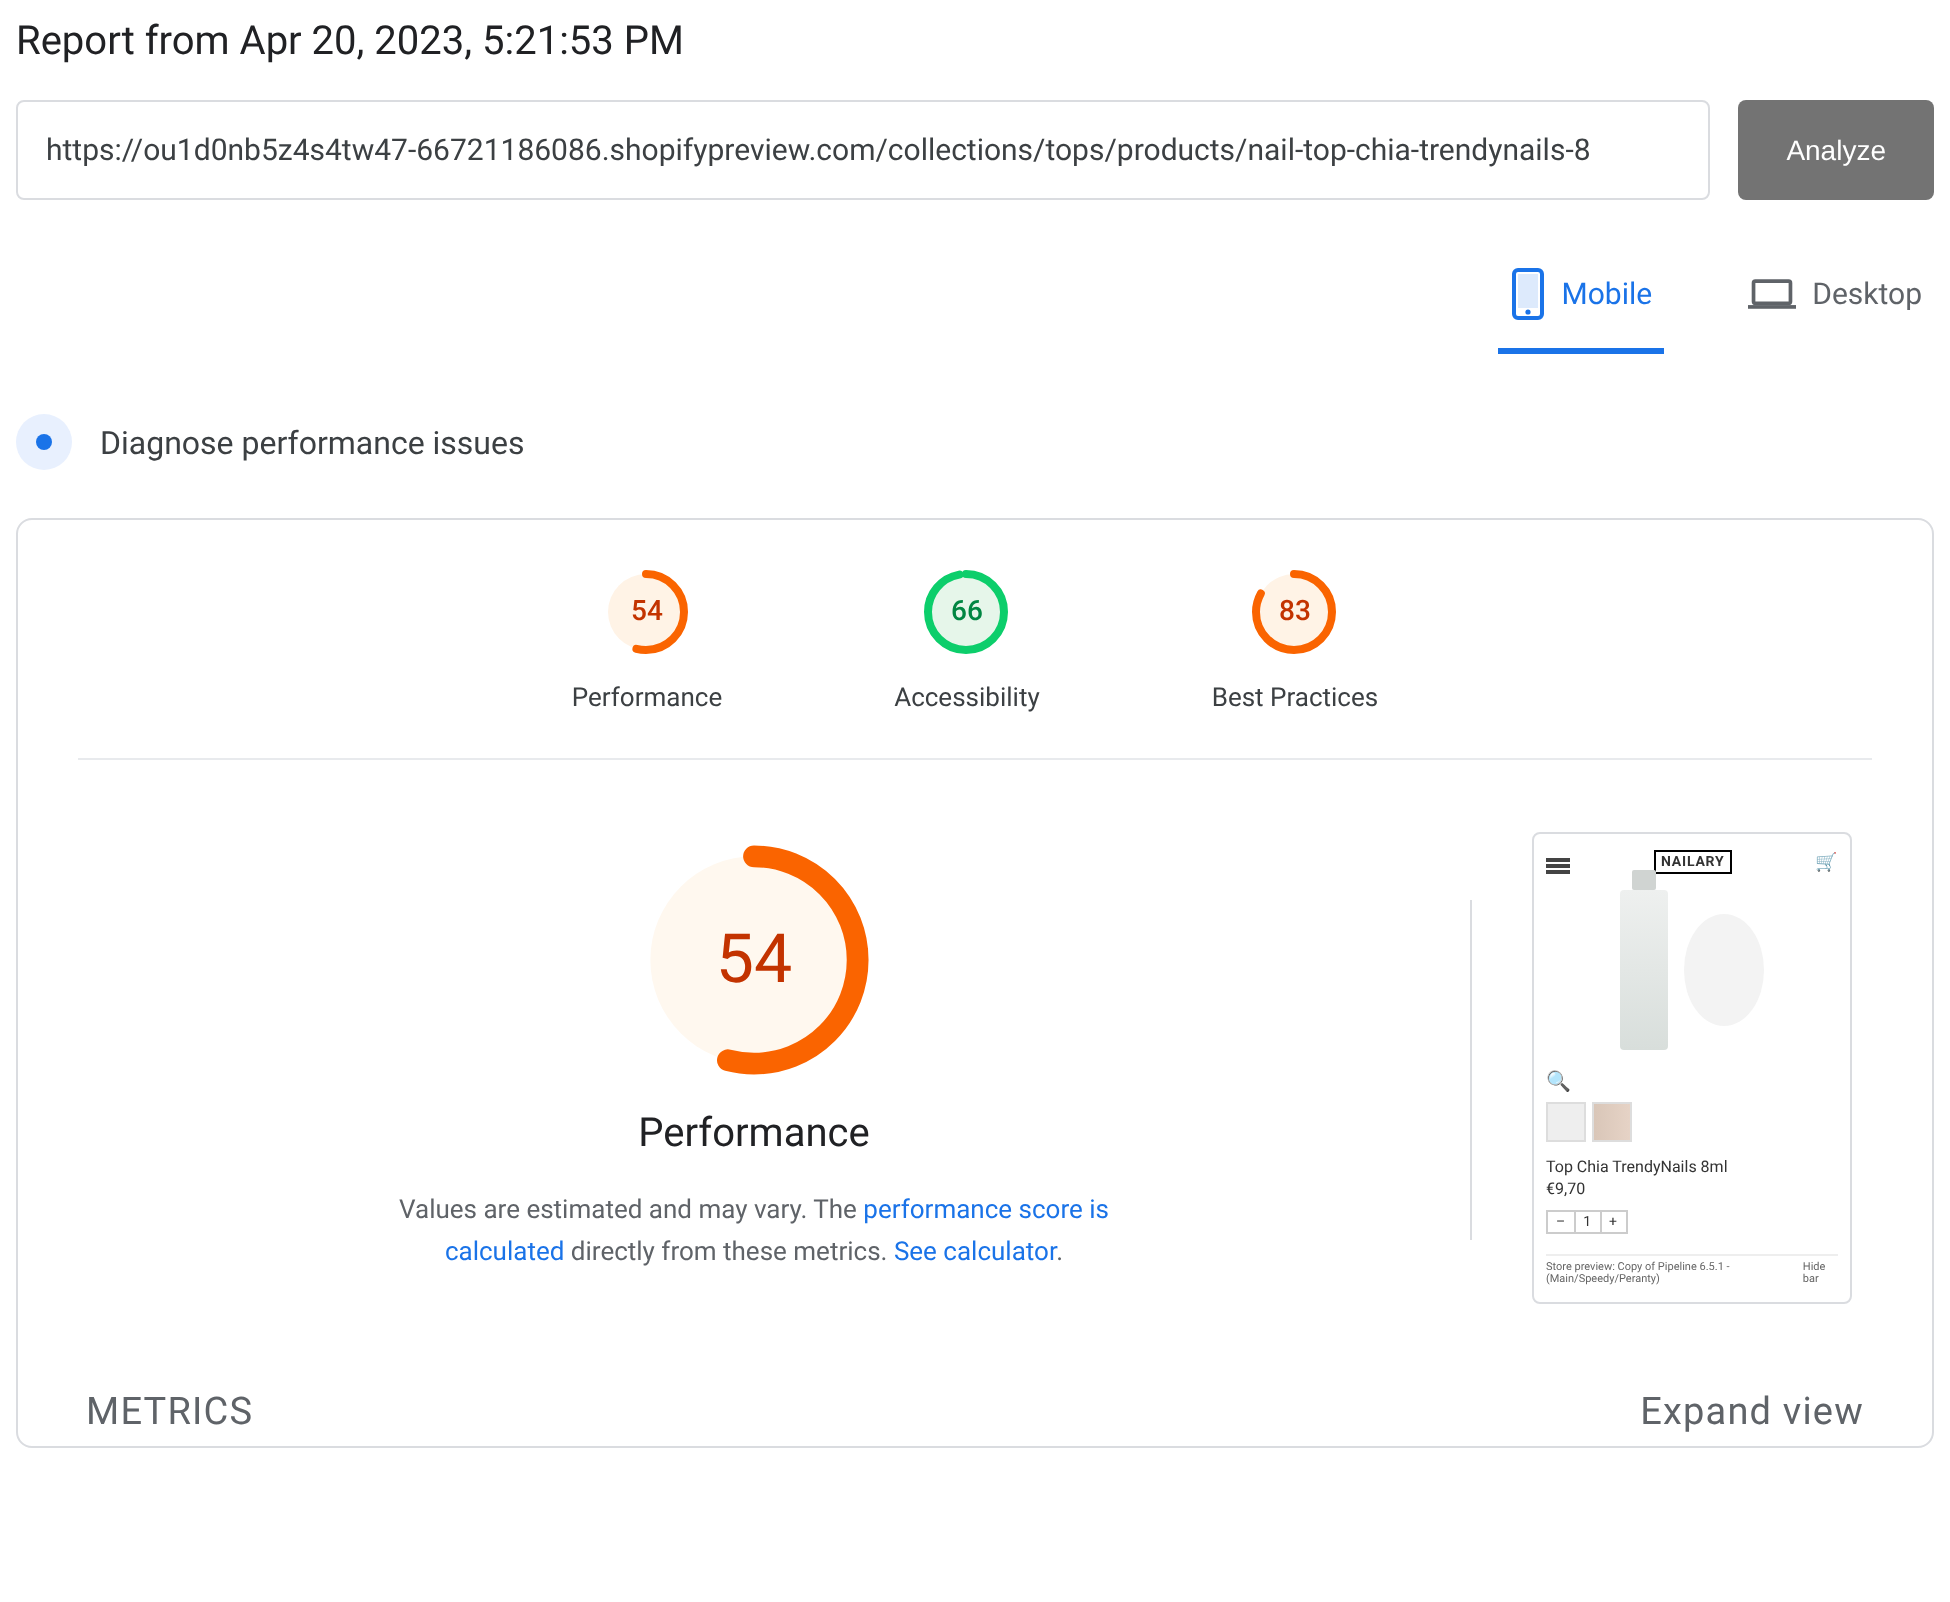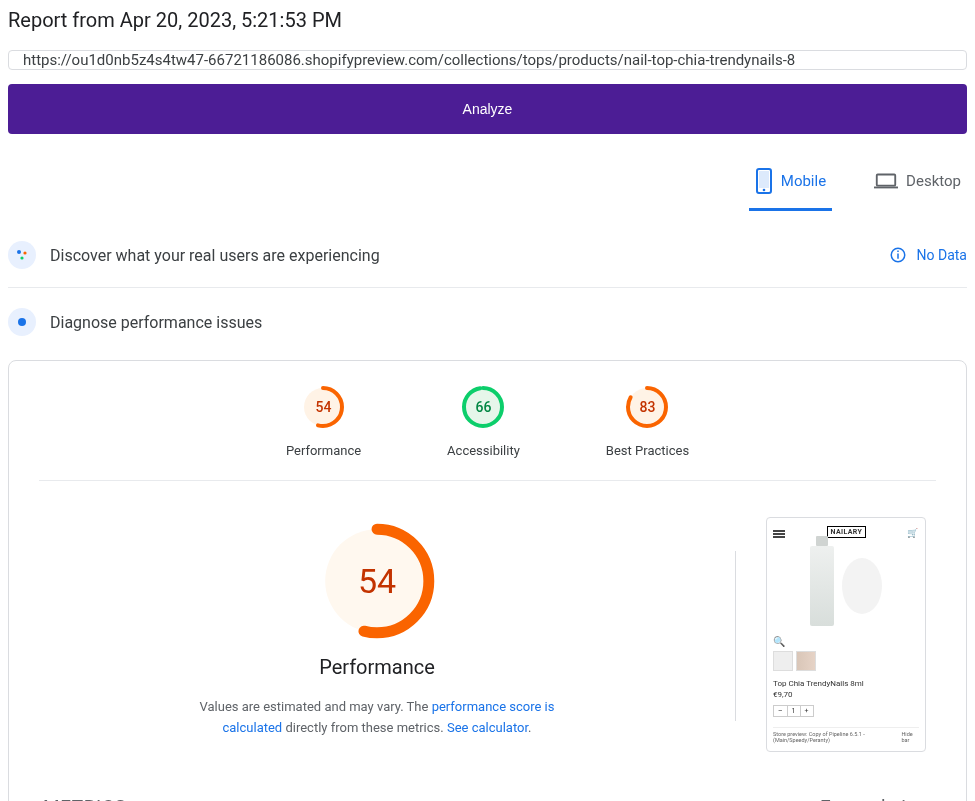--- a/index.html
+++ b/index.html
@@ -1,21 +1,21 @@
 <!DOCTYPE html>
 <html><head>
 <meta charset="utf-8">
 <style>
   * { box-sizing: border-box; margin: 0; padding: 0; }
   body { font-family: Roboto, Arial, sans-serif; color: #202124; background: #fff; width: 975px; }
   .container { padding: 8px; }
   .report-title { font-size: 20px; font-weight: 400; margin-bottom: 18px; color: #202124; }
-  .url-row { display: flex; gap: 14px; margin-bottom: 24px; flex-direction: column; }
+  .url-row { display: flex; gap: 14px; margin-bottom: 24px; }
   .url-input { flex: 1; height: 50px; border: 1px solid #dadce0; border-radius: 4px; padding: 0 14px; font-size: 15px; color: #3c4043; font-family: inherit; }
-  .analyze-btn { background: #4c1d95; color: #fff; border: none; border-radius: 4px; padding: 0 24px; height: 50px; font-size: 14px; font-weight: 500; cursor: pointer; }
+  .analyze-btn { background: #737373; color: #fff; border: none; border-radius: 4px; padding: 0 24px; height: 50px; font-size: 14px; font-weight: 500; cursor: pointer; }
   .tabs { display: flex; justify-content: flex-end; gap: 36px; border-bottom: 0; margin-bottom: 24px; }
   .tab { display: flex; align-items: center; gap: 8px; padding: 10px 6px 14px; cursor: pointer; font-size: 15px; color: #5f6368; border-bottom: 3px solid transparent; }
   .tab.active { color: #1a73e8; border-bottom-color: #1a73e8; }
   .tab svg { width: 18px; height: 26px; }
   .section-row { display: flex; align-items: center; padding: 6px 0 18px; border-bottom: 1px solid #e8eaed; margin-bottom: 14px; }
   .section-icon { width: 28px; height: 28px; border-radius: 50%; display: flex; align-items: center; justify-content: center; margin-right: 14px; }
   .section-icon.discover { background: #e8f0fe; }
   .section-icon.diagnose { background: #e8f0fe; position: relative; }
   .section-icon.diagnose::after { content: ""; width: 8px; height: 8px; border-radius: 50%; background: #1a73e8; }
   .section-title { font-size: 16px; color: #3c4043; flex: 1; }
@@ -95,38 +95,20 @@
     </div>
     <div class="tab">
       <svg viewBox="0 0 26 18" style="width:24px;height:18px">
           <rect x="3" y="2" width="20" height="12" rx="1" fill="none" stroke="#5f6368" stroke-width="2"></rect>
           <rect x="0" y="15" width="26" height="2" fill="#5f6368"></rect>
         </svg>
       <span>Desktop</span>
     </div>
   </div>
 
-  <div class="section-row">
-    <div class="section-icon discover">
-      <svg width="16" height="16" viewBox="0 0 16 16">
-          <circle cx="5" cy="5" r="2" fill="#1a73e8"></circle>
-          <circle cx="11" cy="6" r="1.6" fill="#fa6400"></circle>
-          <circle cx="8" cy="11" r="1.6" fill="#0cce6b"></circle>
-        </svg>
-    </div>
-    <div class="section-title">Discover what your real users are experiencing</div>
-    <div class="nodata">
-      <svg viewBox="0 0 24 24">
-          <circle cx="12" cy="12" r="9" fill="none" stroke="#1a73e8" stroke-width="2"></circle>
-          <rect x="11" y="10" width="2" height="7" fill="#1a73e8"></rect>
-          <rect x="11" y="6" width="2" height="2" fill="#1a73e8"></rect>
-        </svg>
-      <span>No Data</span>
-    </div>
-  </div>
 
   <div class="section-row no-section-border">
     <div class="section-icon diagnose"></div>
     <div class="section-title">Diagnose performance issues</div>
   </div>
 
   <div class="panel">
     <div class="gauges" id="gauges">
         <div class="gauge">
           <div class="gauge-circle"><svg width="44" height="44" viewBox="0 0 44 44">

